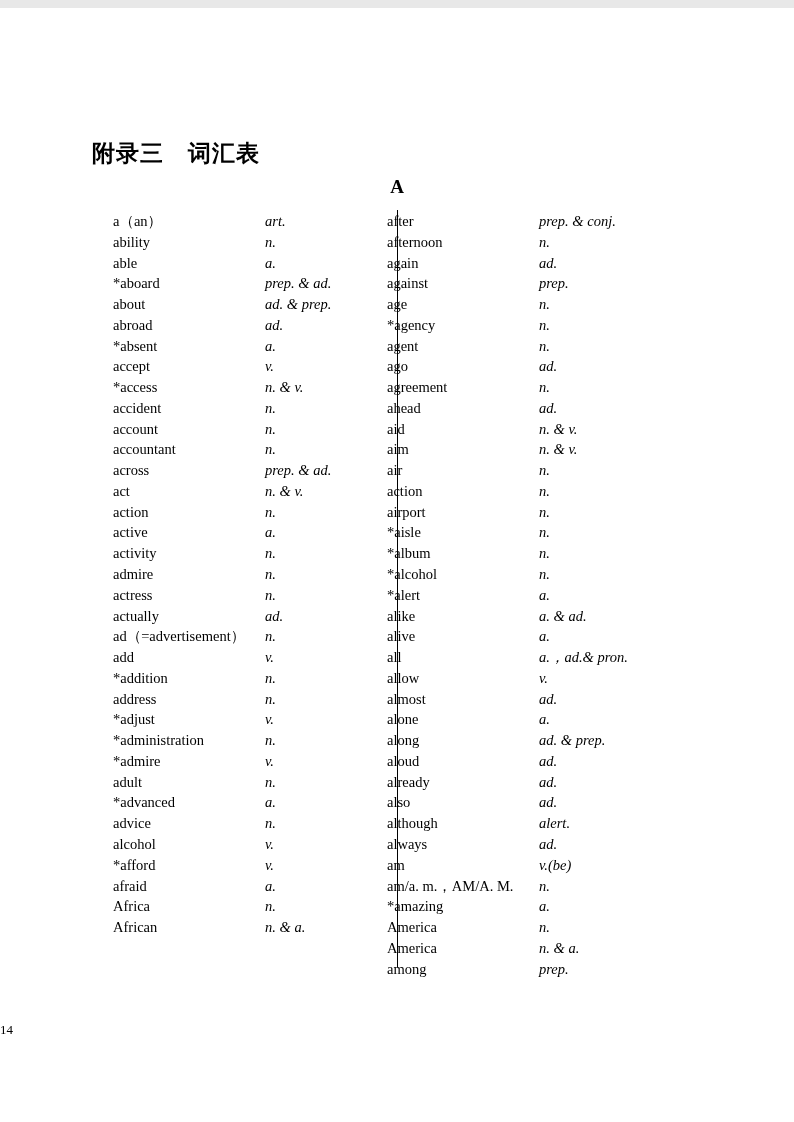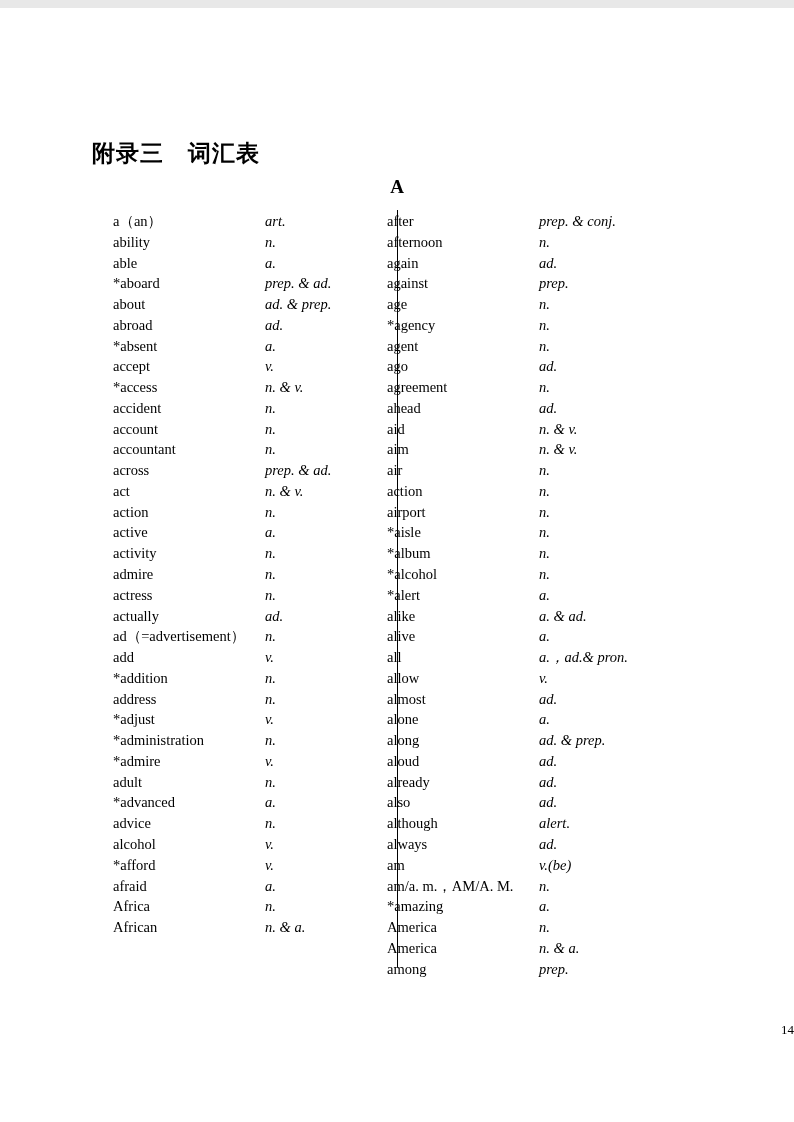--- a/index.html
+++ b/index.html
@@ -63,21 +63,21 @@
   }
   .pos {
     font-size: 14.5px;
     font-style: italic;
   }
   .page-number {
     position: absolute;
     left: 0;
     top: 1014px;
     width: 794px;
-    text-align: right;
+    text-align: left;
     font-size: 13px;
   }
 </style>
 </head>
 <body>
 
 <div class="page">
   <div class="doc-title">附录三　词汇表</div>
   <div class="section-letter">A</div>
   <div class="divider"></div>

